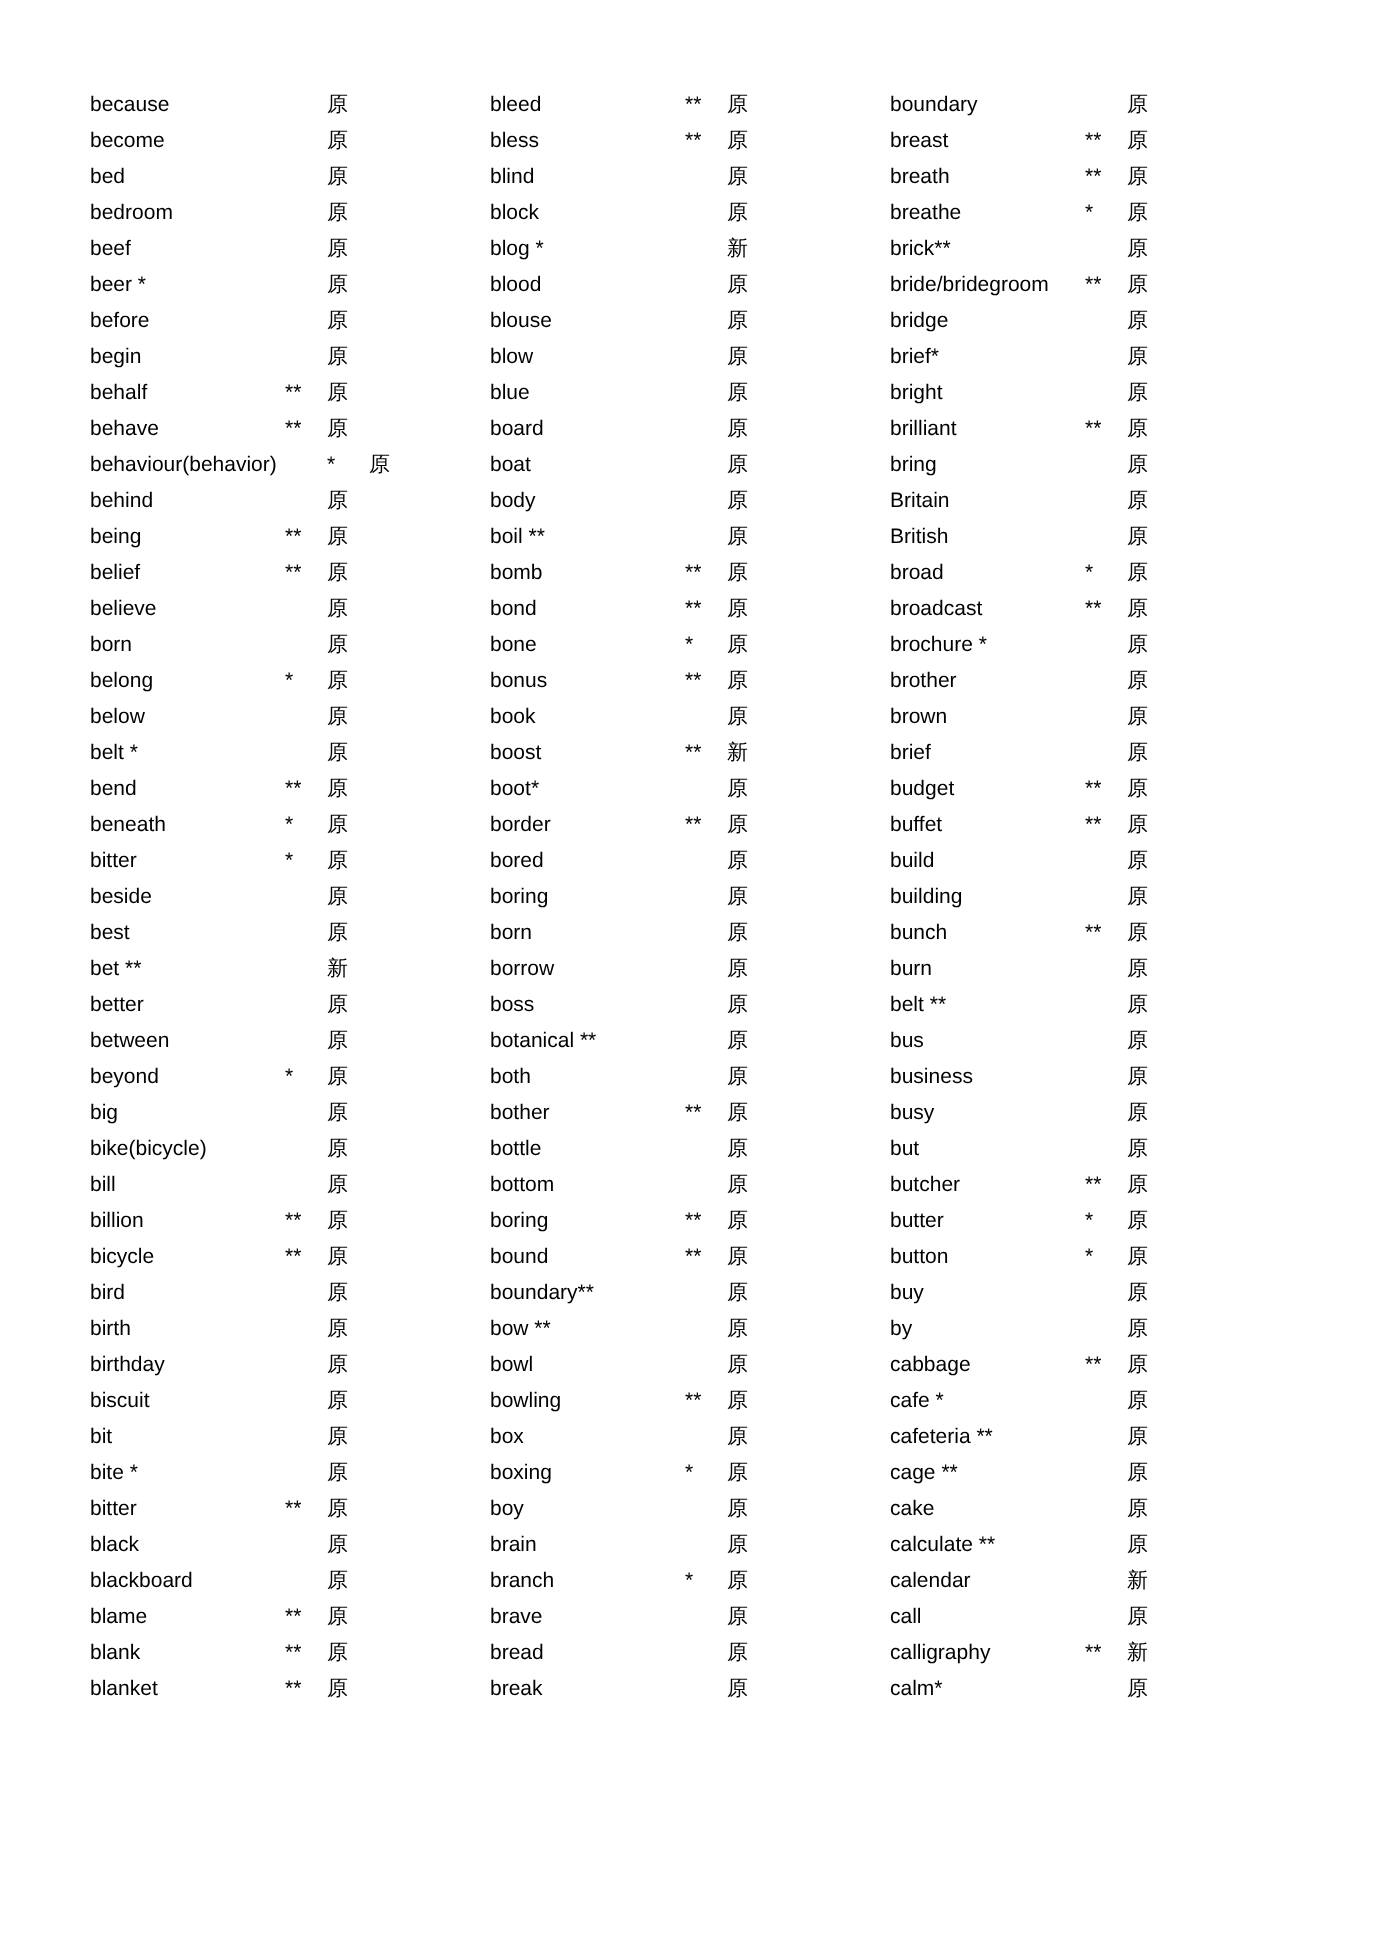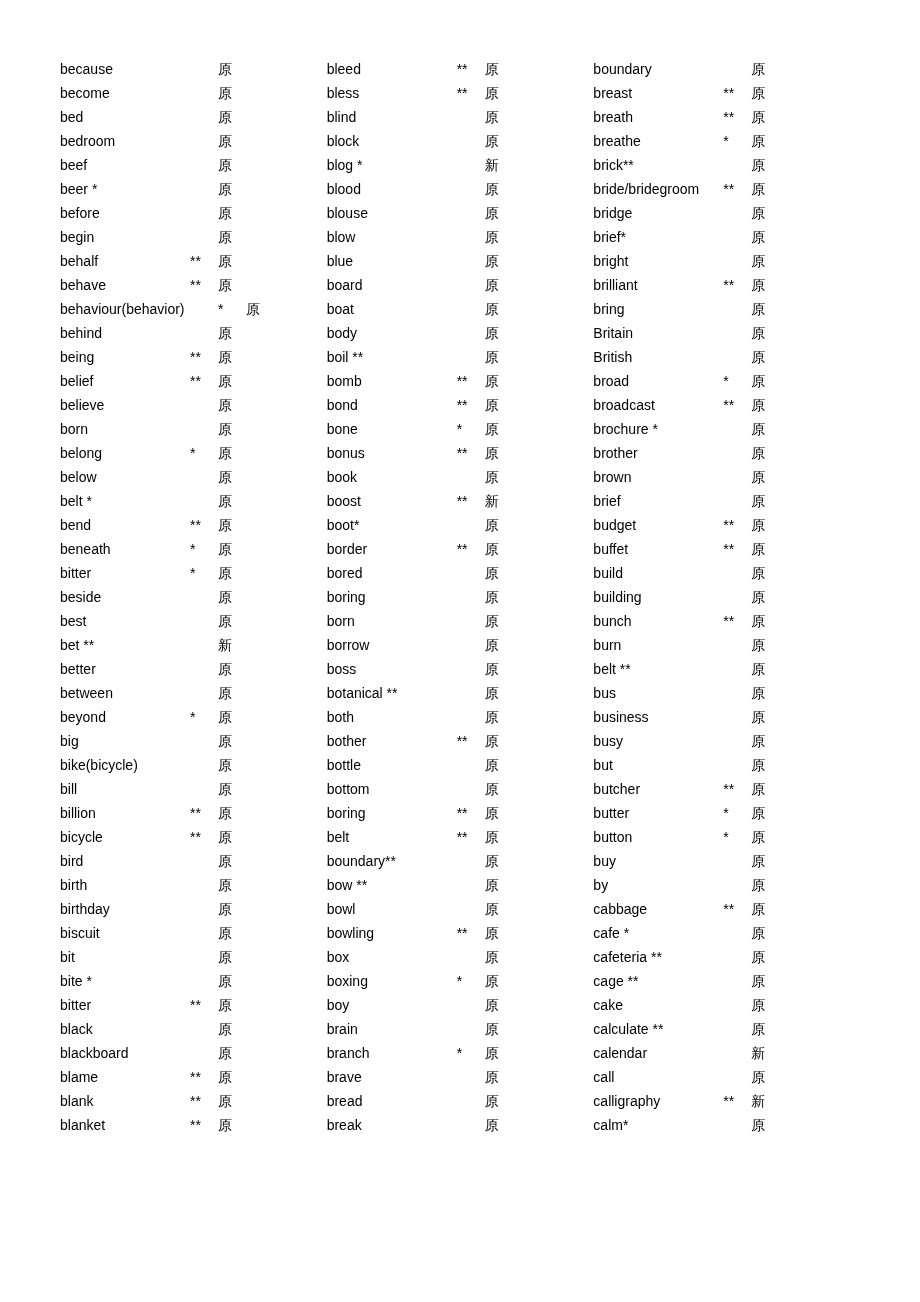--- a/index.html
+++ b/index.html
@@ -434,21 +434,21 @@
         <span class="word">bottom</span>
         <span class="stars"></span>
         <span class="kanji">原</span>
       </div>
       <div class="word-row">
         <span class="word">boring</span>
         <span class="stars">**</span>
         <span class="kanji">原</span>
       </div>
       <div class="word-row">
-        <span class="word">belt</span>
+        <span class="word">bound</span>
         <span class="stars">**</span>
         <span class="kanji">原</span>
       </div>
       <div class="word-row">
         <span class="word">boundary**</span>
         <span class="stars"></span>
         <span class="kanji">原</span>
       </div>
       <div class="word-row">
         <span class="word">bow **</span>

